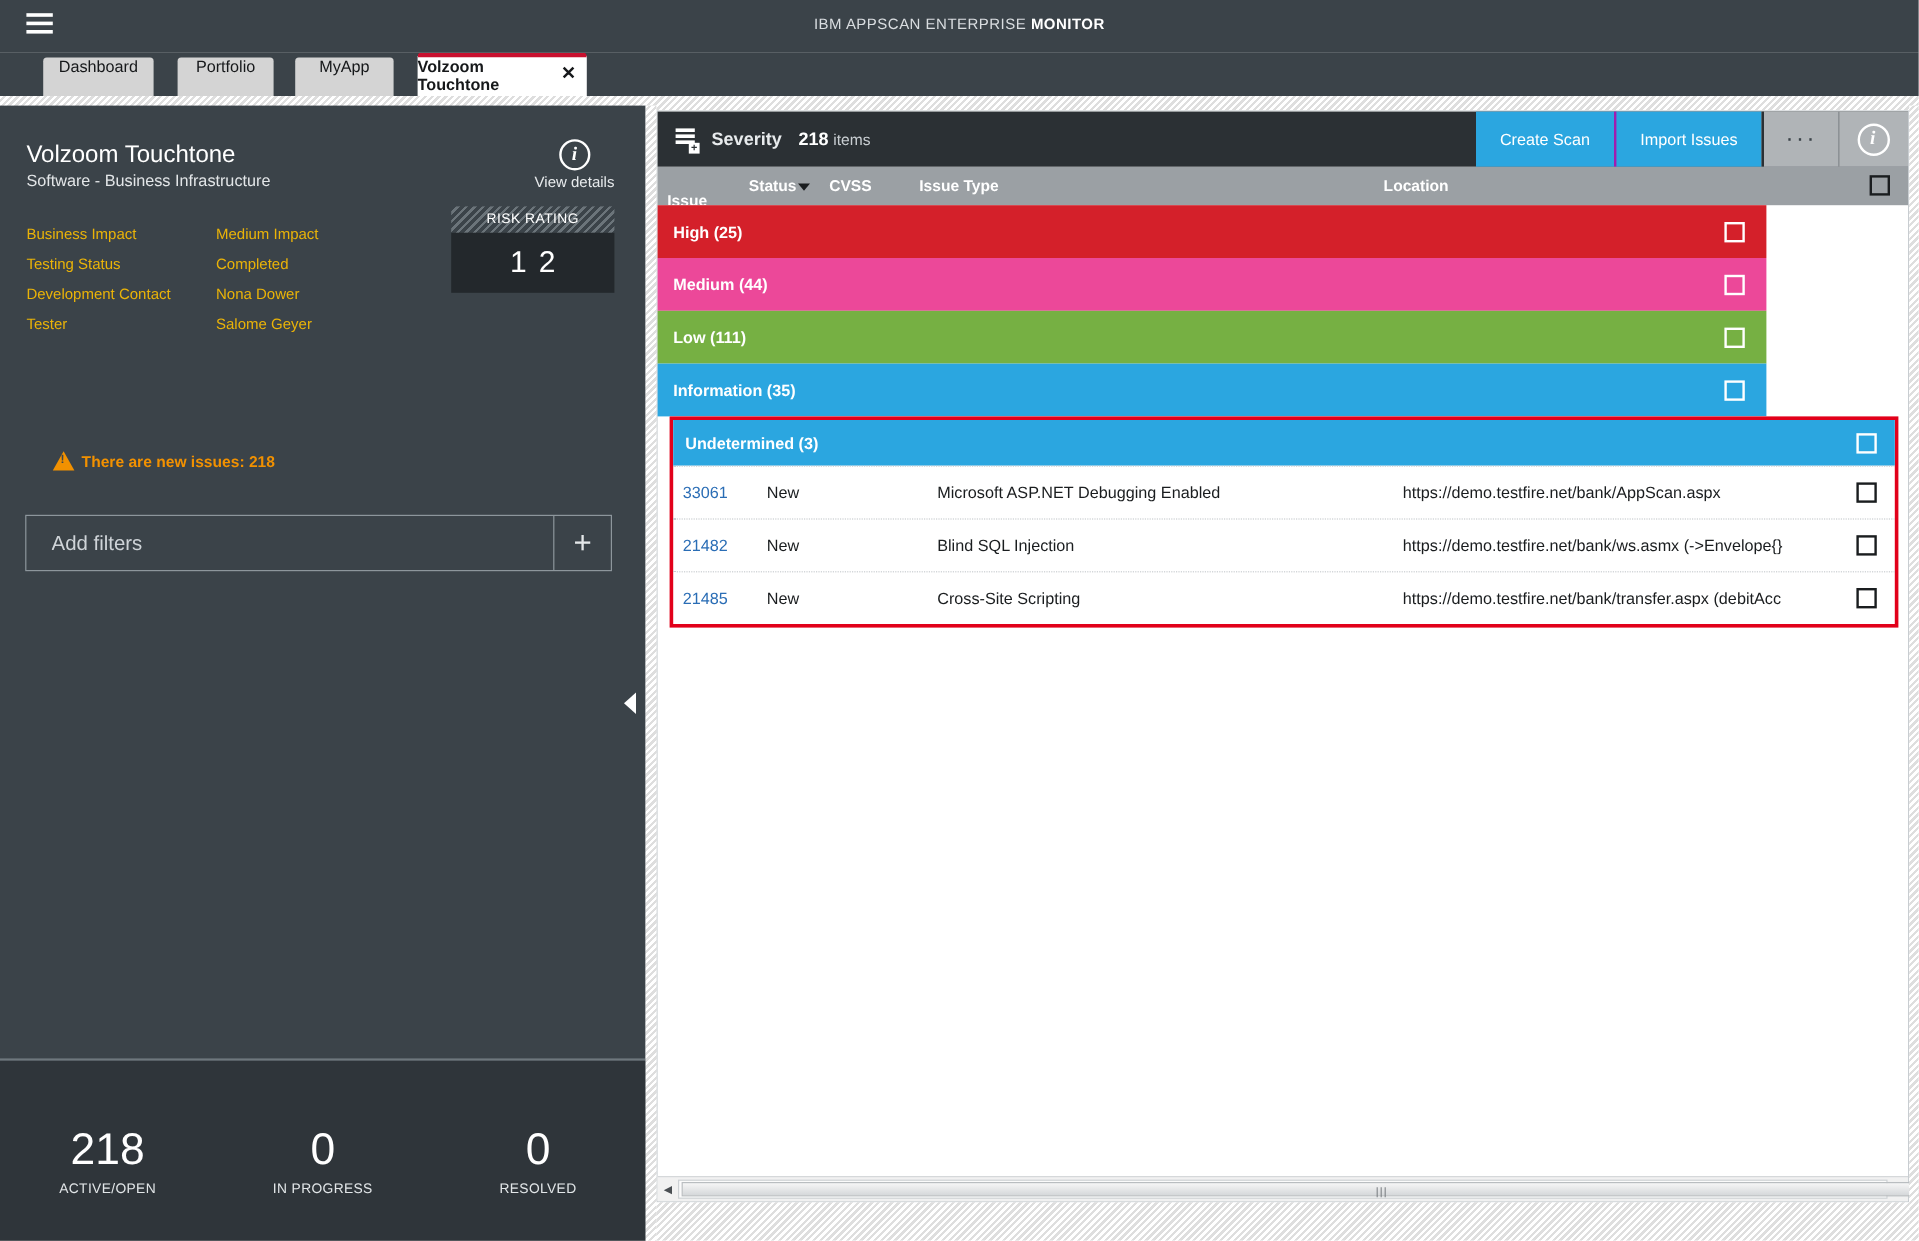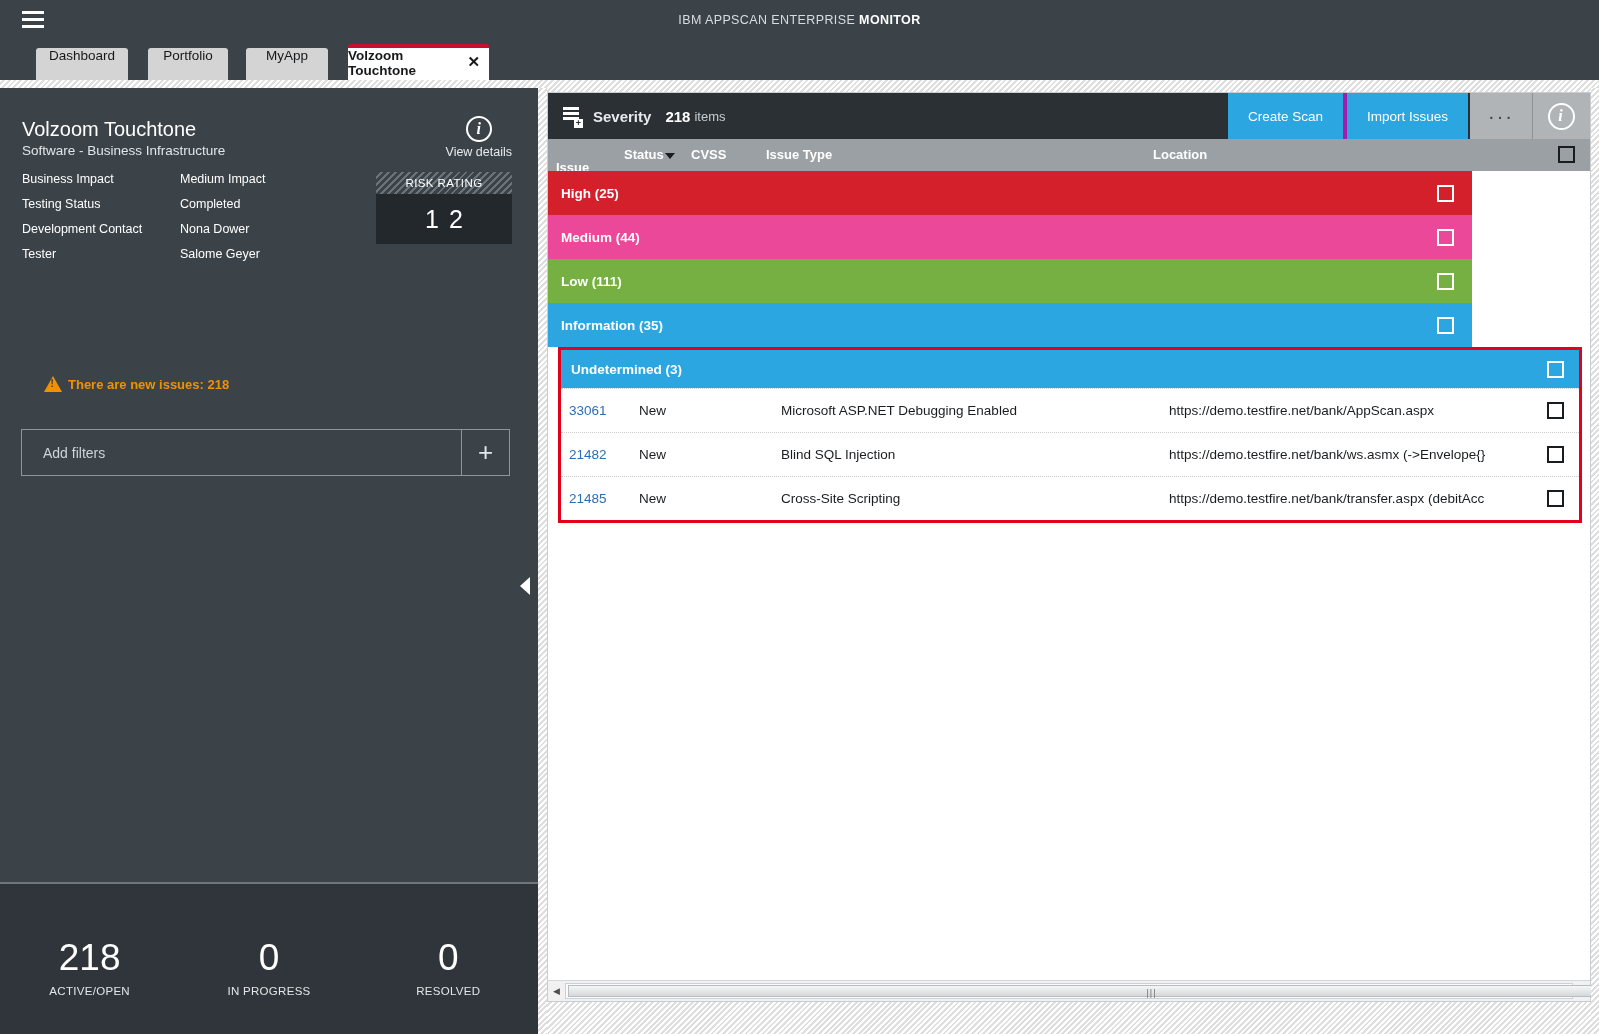--- a/index.html
+++ b/index.html
@@ -139,23 +139,23 @@
     box-sizing: border-box;
   }
   .view-details-label {
     color: #e8ebed;
     font-size: 12.5px;
     margin-top: 3px;
   }
 
   .meta-table {
     position: absolute;
-    left: 22px; top: 84px;
+    left: 22px; top: 100px;
     font-size: 12.5px;
-    color: #ffffff;
+    color: #eab308;
   }
   .meta-row { display: flex; margin-bottom: 11px; }
   .meta-key { width: 158px; }
   .meta-val { }
 
   .risk-widget {
     position: absolute;
     right: 26px; top: 84px;
     width: 136px;
   }
@@ -220,21 +220,21 @@
     display: flex;
     box-sizing: border-box;
     cursor: text;
   }
   .filter-input {
     flex: 1;
     background: transparent;
     border: none;
     outline: none;
     color: #cfd4d8;
-    font-size: 14px;
+    font-size: 17px;
     font-family: "Liberation Sans", sans-serif;
     padding-left: 21px;
   }
   .filter-input::placeholder { color: #cfd4d8; opacity: 1; }
   .filter-plus {
     width: 47px;
     border-left: 1px solid #8d969c;
     color: #e4e7e9;
     font-size: 26px;
     display: flex;
@@ -348,21 +348,21 @@
   .tb-btn {
     display: flex;
     align-items: center;
     justify-content: center;
     color: #ffffff;
     font-size: 13.5px;
     cursor: pointer;
     box-sizing: border-box;
   }
   .tb-btn.blue { background: #2ba6e0; padding: 0 20px; }
-  .tb-btn.blue + .tb-btn.blue { border-left: 4px solid #a21caf; }
+  .tb-btn.blue + .tb-btn.blue { border-left: 2px solid #a21caf; }
   .tb-btn.grey {
     background: #b0b4b7;
     width: 64px;
     color: #3b4349;
     font-size: 20px;
     letter-spacing: 2px;
     border-left: 2px solid #2b3034;
   }
   .tb-btn.grey.info {
     width: 58px;

